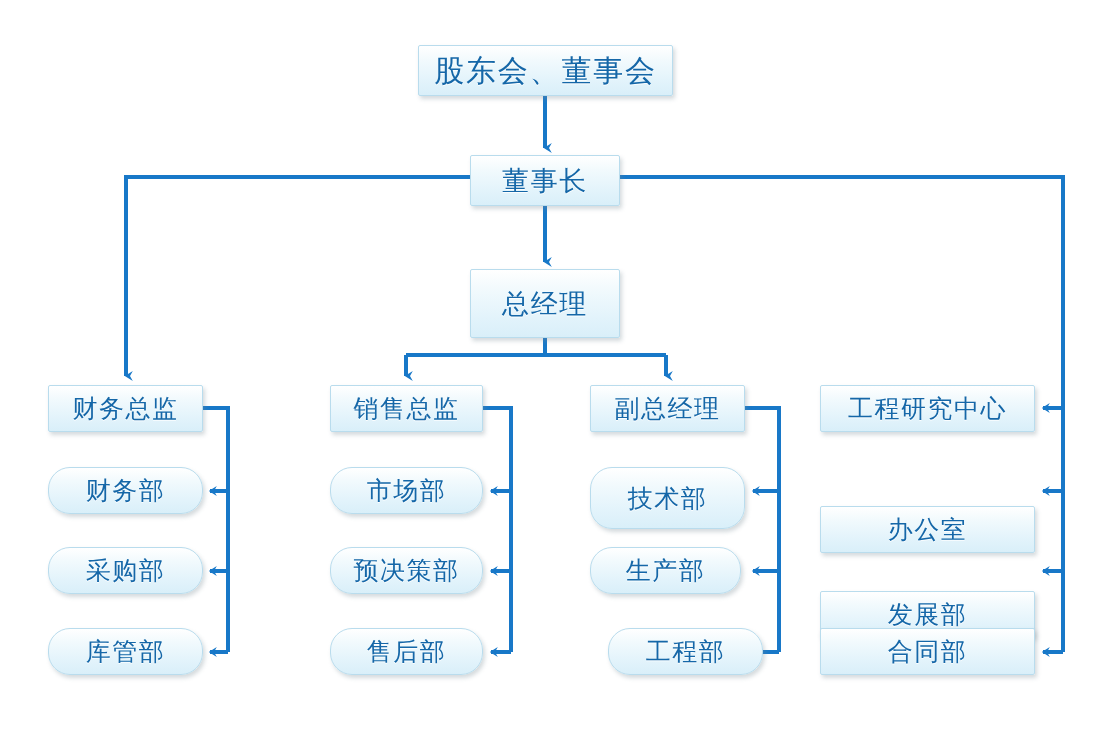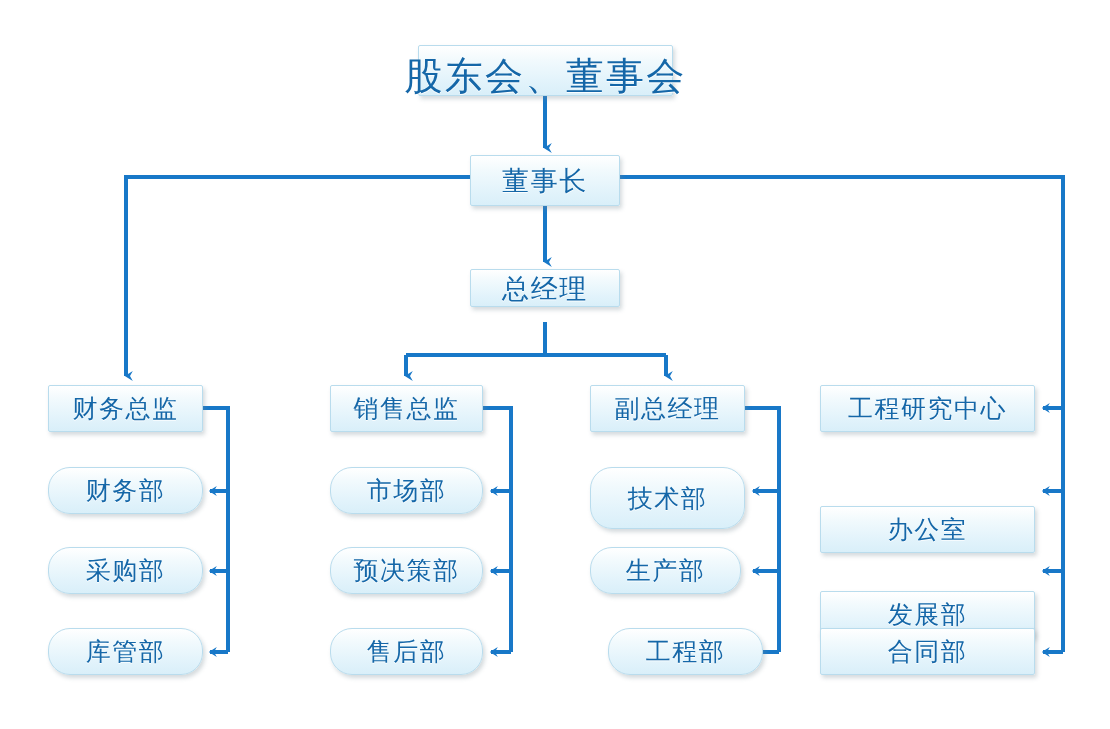--- a/index.html
+++ b/index.html
@@ -38,21 +38,21 @@
     text-shadow: 0 1px 0 rgba(255,255,255,0.85);
     letter-spacing: 0.06em;
     white-space: nowrap;
     z-index: 5;
   }
   .node .node-label {
     display: block;
     line-height: 1;
   }
   
-  .n-top     { font-size: 38px; align-items: flex-end; }
+  .n-top     { font-size: 30px; }
   .n-head    { font-size: 27px; }
   .n-lead    { font-size: 25px; }
   .n-dept    { font-size: 25px; border-radius: 22px; }
   .n-wide    { font-size: 25px; }
 </style>
 </head>
 <body>
 
 <div id="chart-root">
 
@@ -104,21 +104,21 @@
   </svg>
 
   <div class="node n-top" style="left:418px; top:45px; width:255px; height:51px;">
     <span class="node-label">股东会、董事会</span>
   </div>
 
   <div class="node n-head" style="left:470px; top:155px; width:150px; height:51px;">
     <span class="node-label">董事长</span>
   </div>
 
-  <div class="node n-head" style="left:470px; top:269px; width:150px; height:38px;">
+  <div class="node n-head" style="left:470px; top:269px; width:150px; height:69px;">
     <span class="node-label">总经理</span>
   </div>
 
   <div class="node n-lead" style="left:48px; top:385px; width:155px; height:47px;">
     <span class="node-label">财务总监</span>
   </div>
   <div class="node n-dept" style="left:48px; top:467px; width:155px; height:47px;">
     <span class="node-label">财务部</span>
   </div>
   <div class="node n-dept" style="left:48px; top:547px; width:155px; height:47px;">

